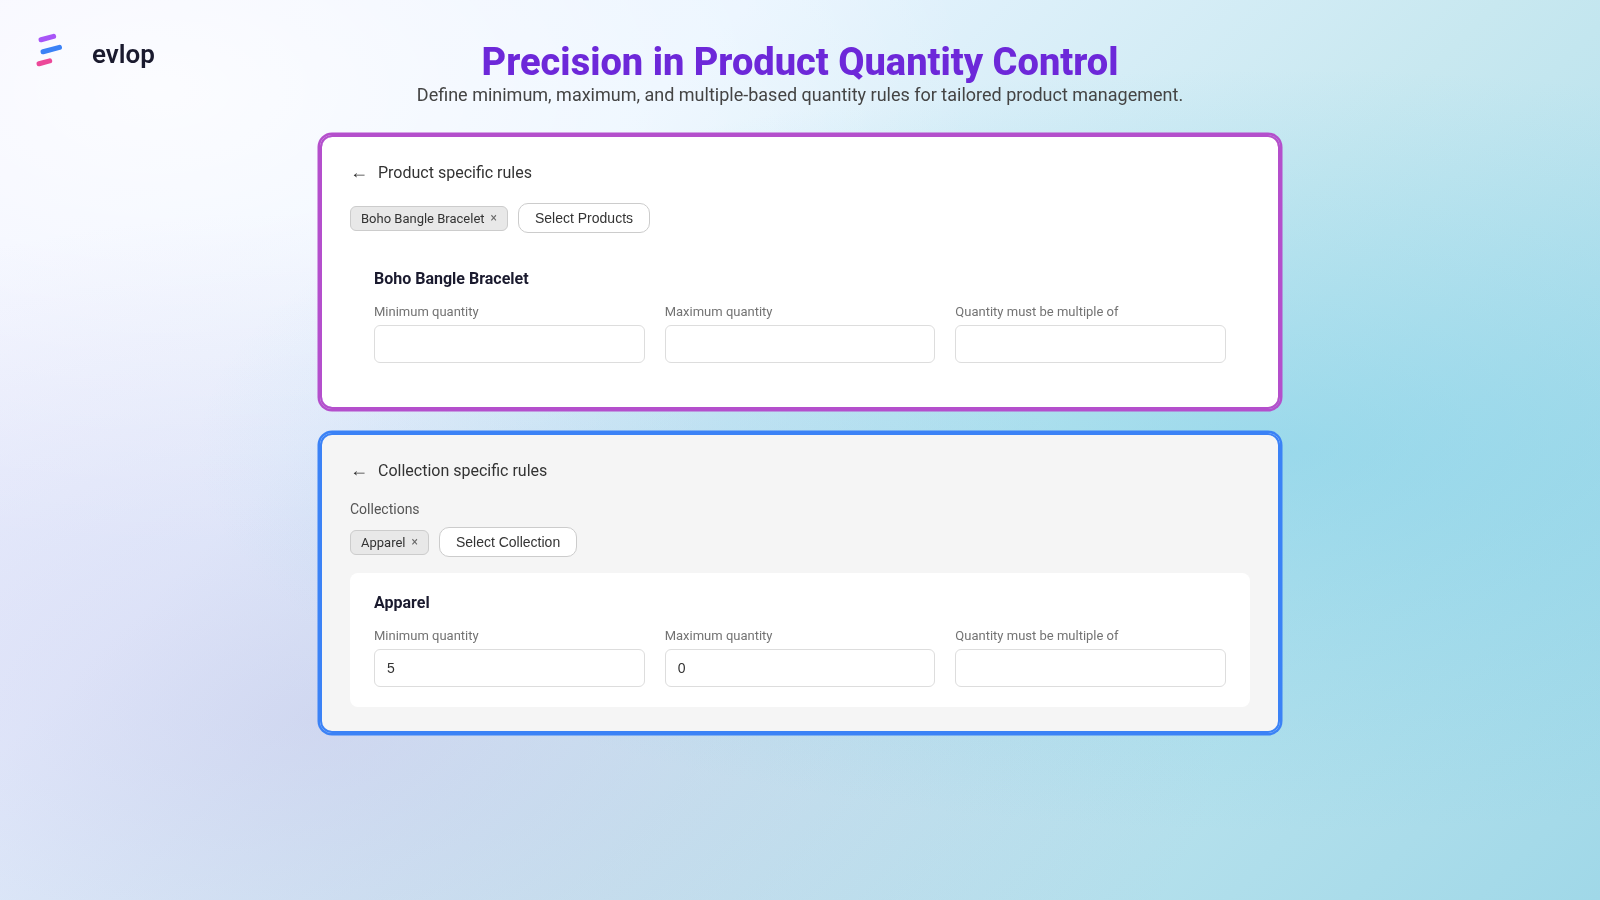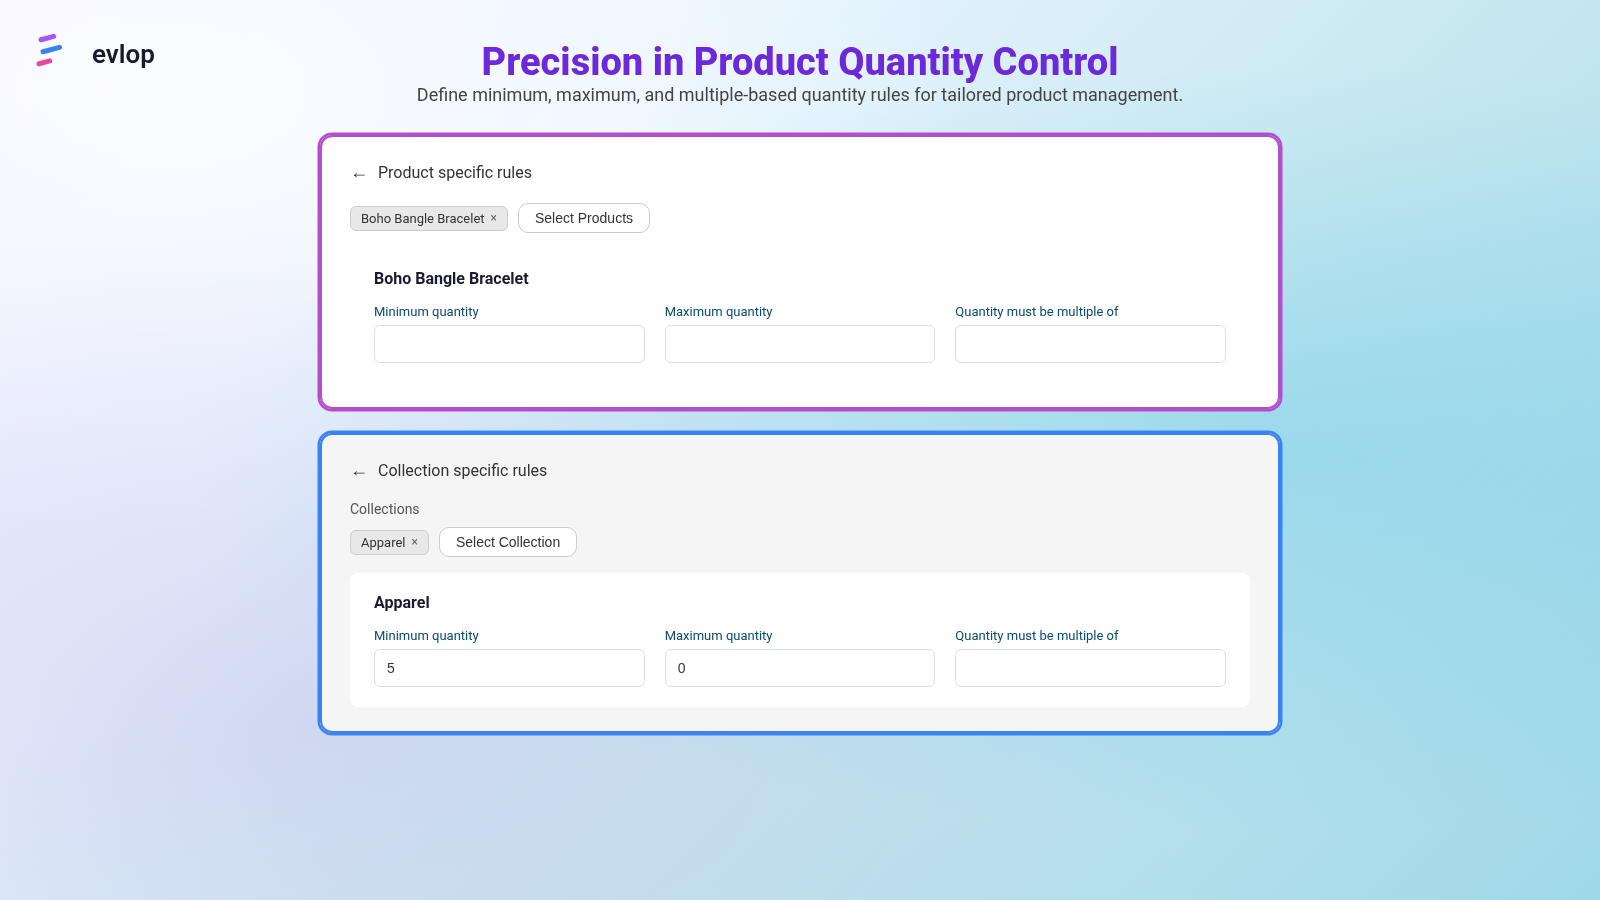--- a/index.html
+++ b/index.html
@@ -206,21 +206,21 @@
     }
 
     .field-group {
       display: flex;
       flex-direction: column;
       gap: 6px;
     }
 
     .field-label {
       font-size: 13px;
-      color: #0c4a6e;
+      color: #737373;
     }
 
     .field-input {
       border: 1.5px solid #ddd;
       border-radius: 6px;
       padding: 10px 12px;
       font-size: 14px;
       color: #333;
       background: white;
       outline: none;

